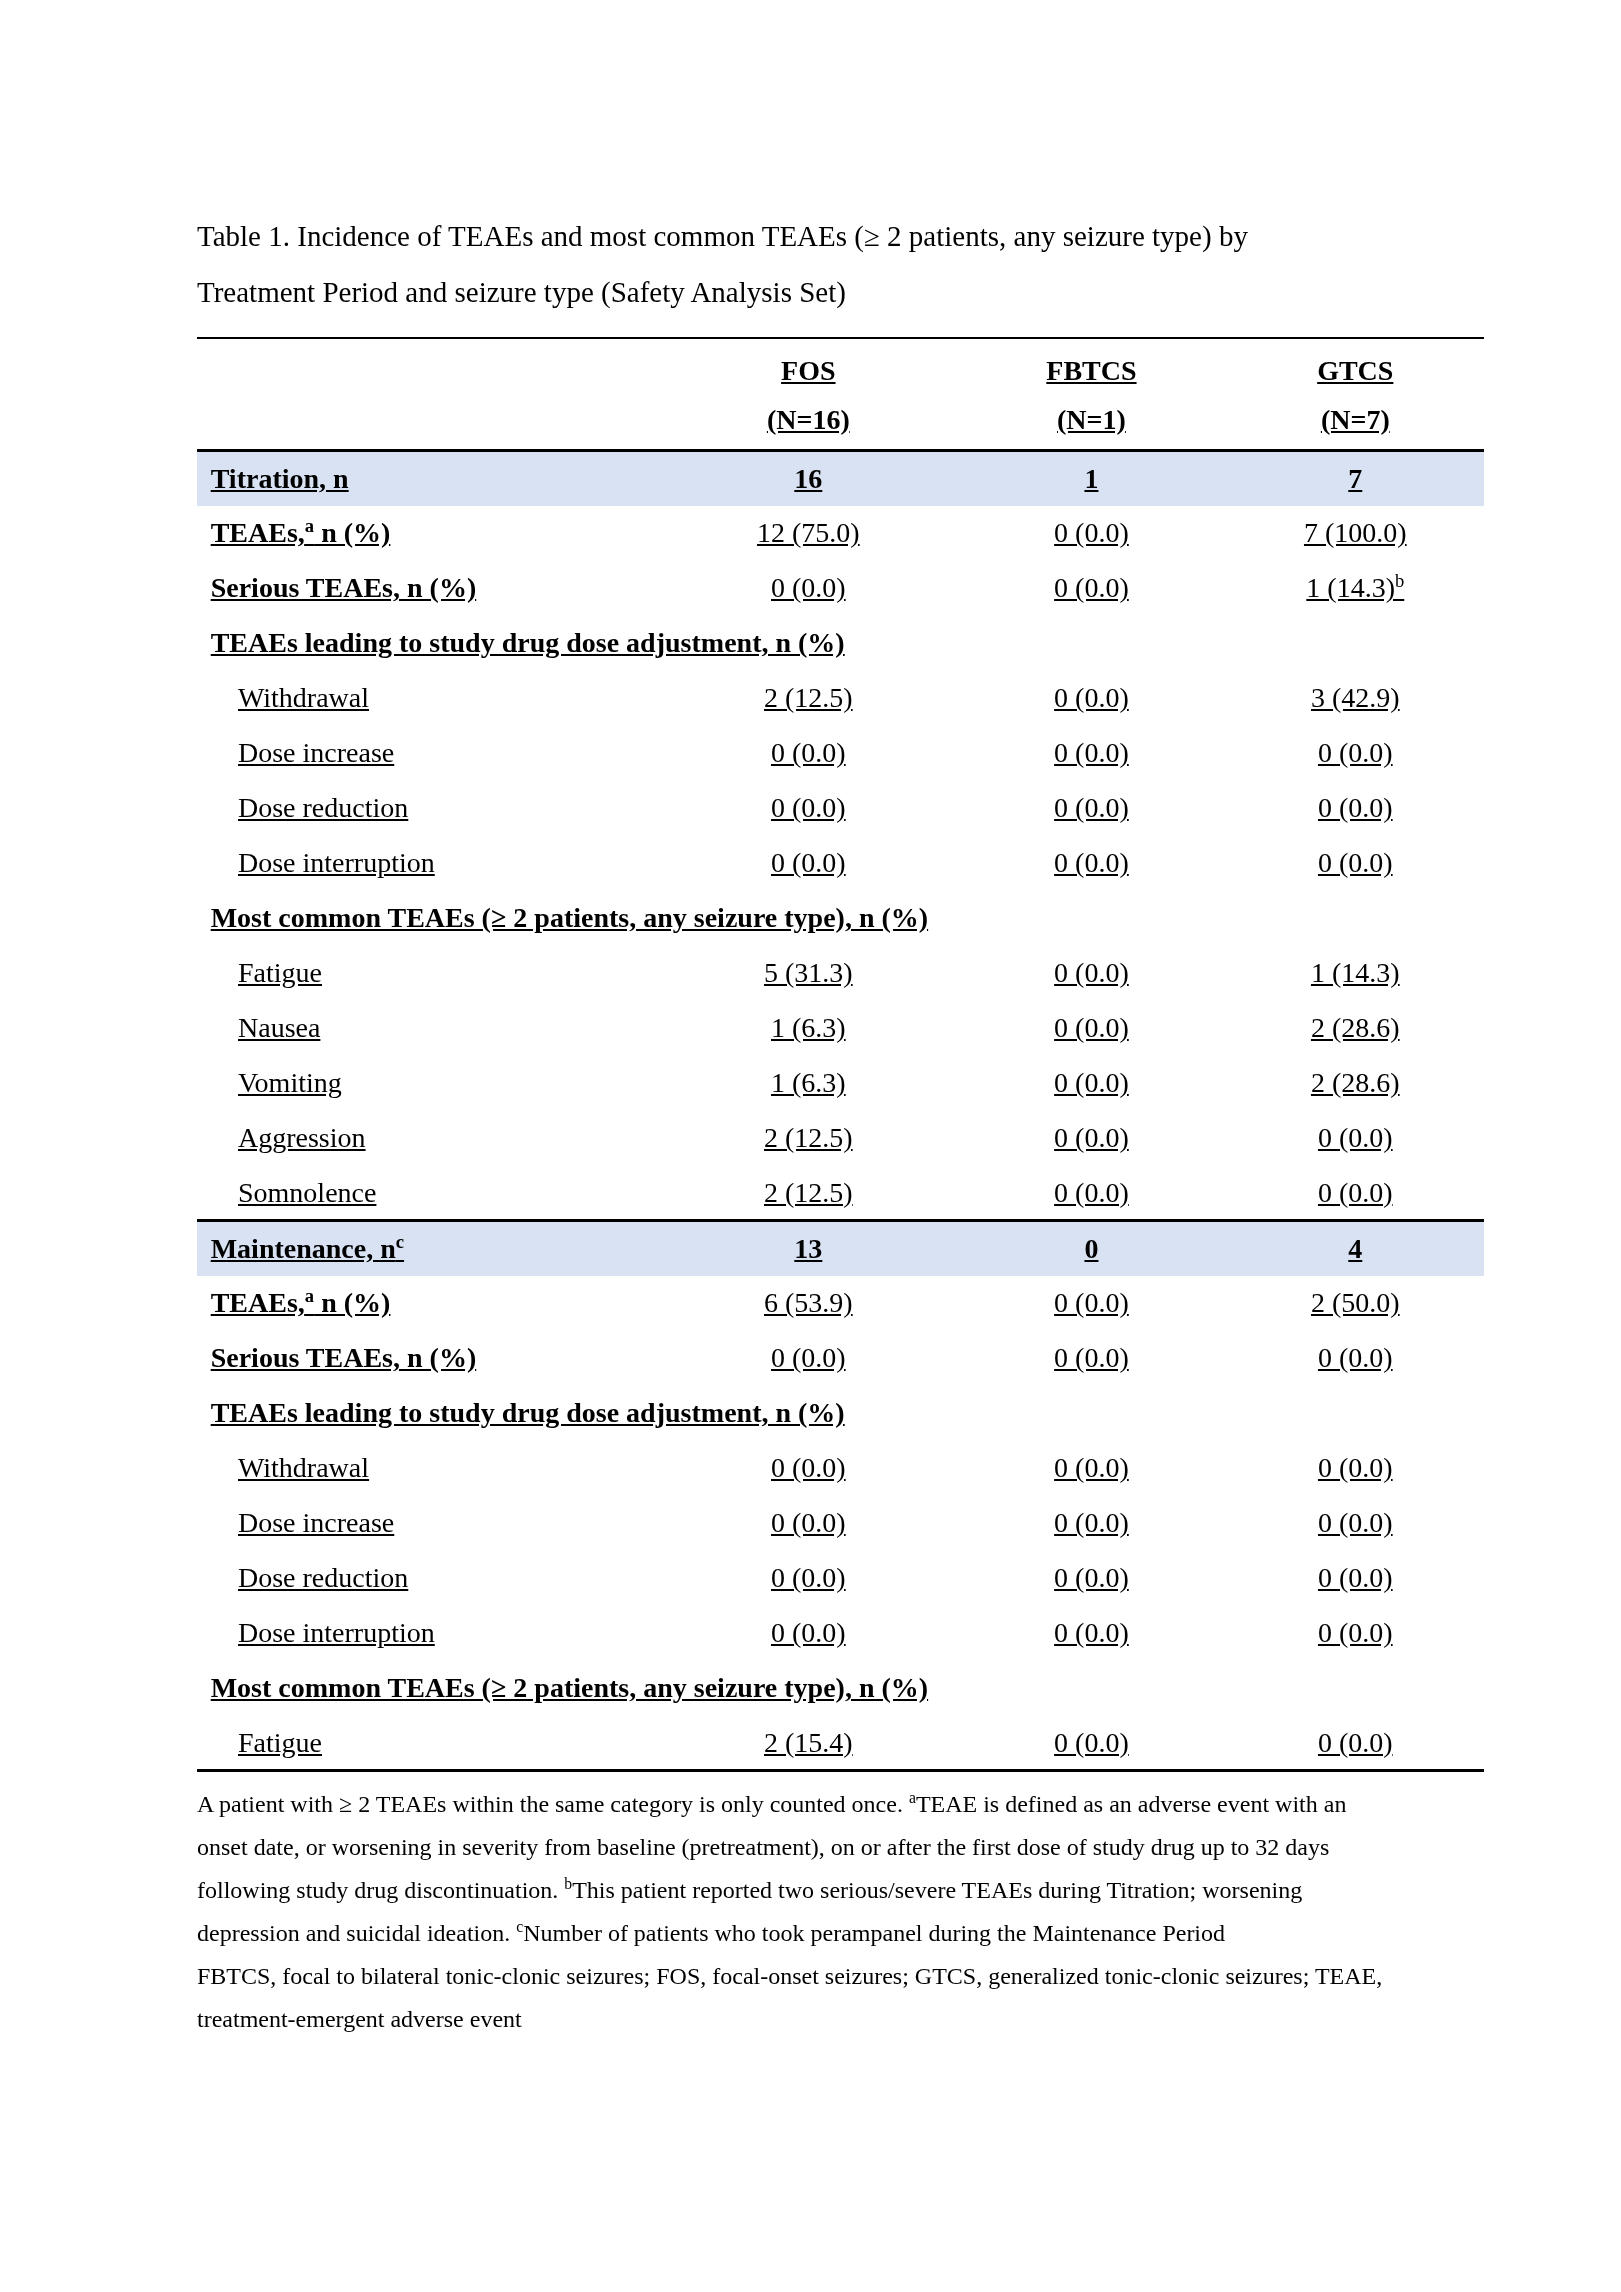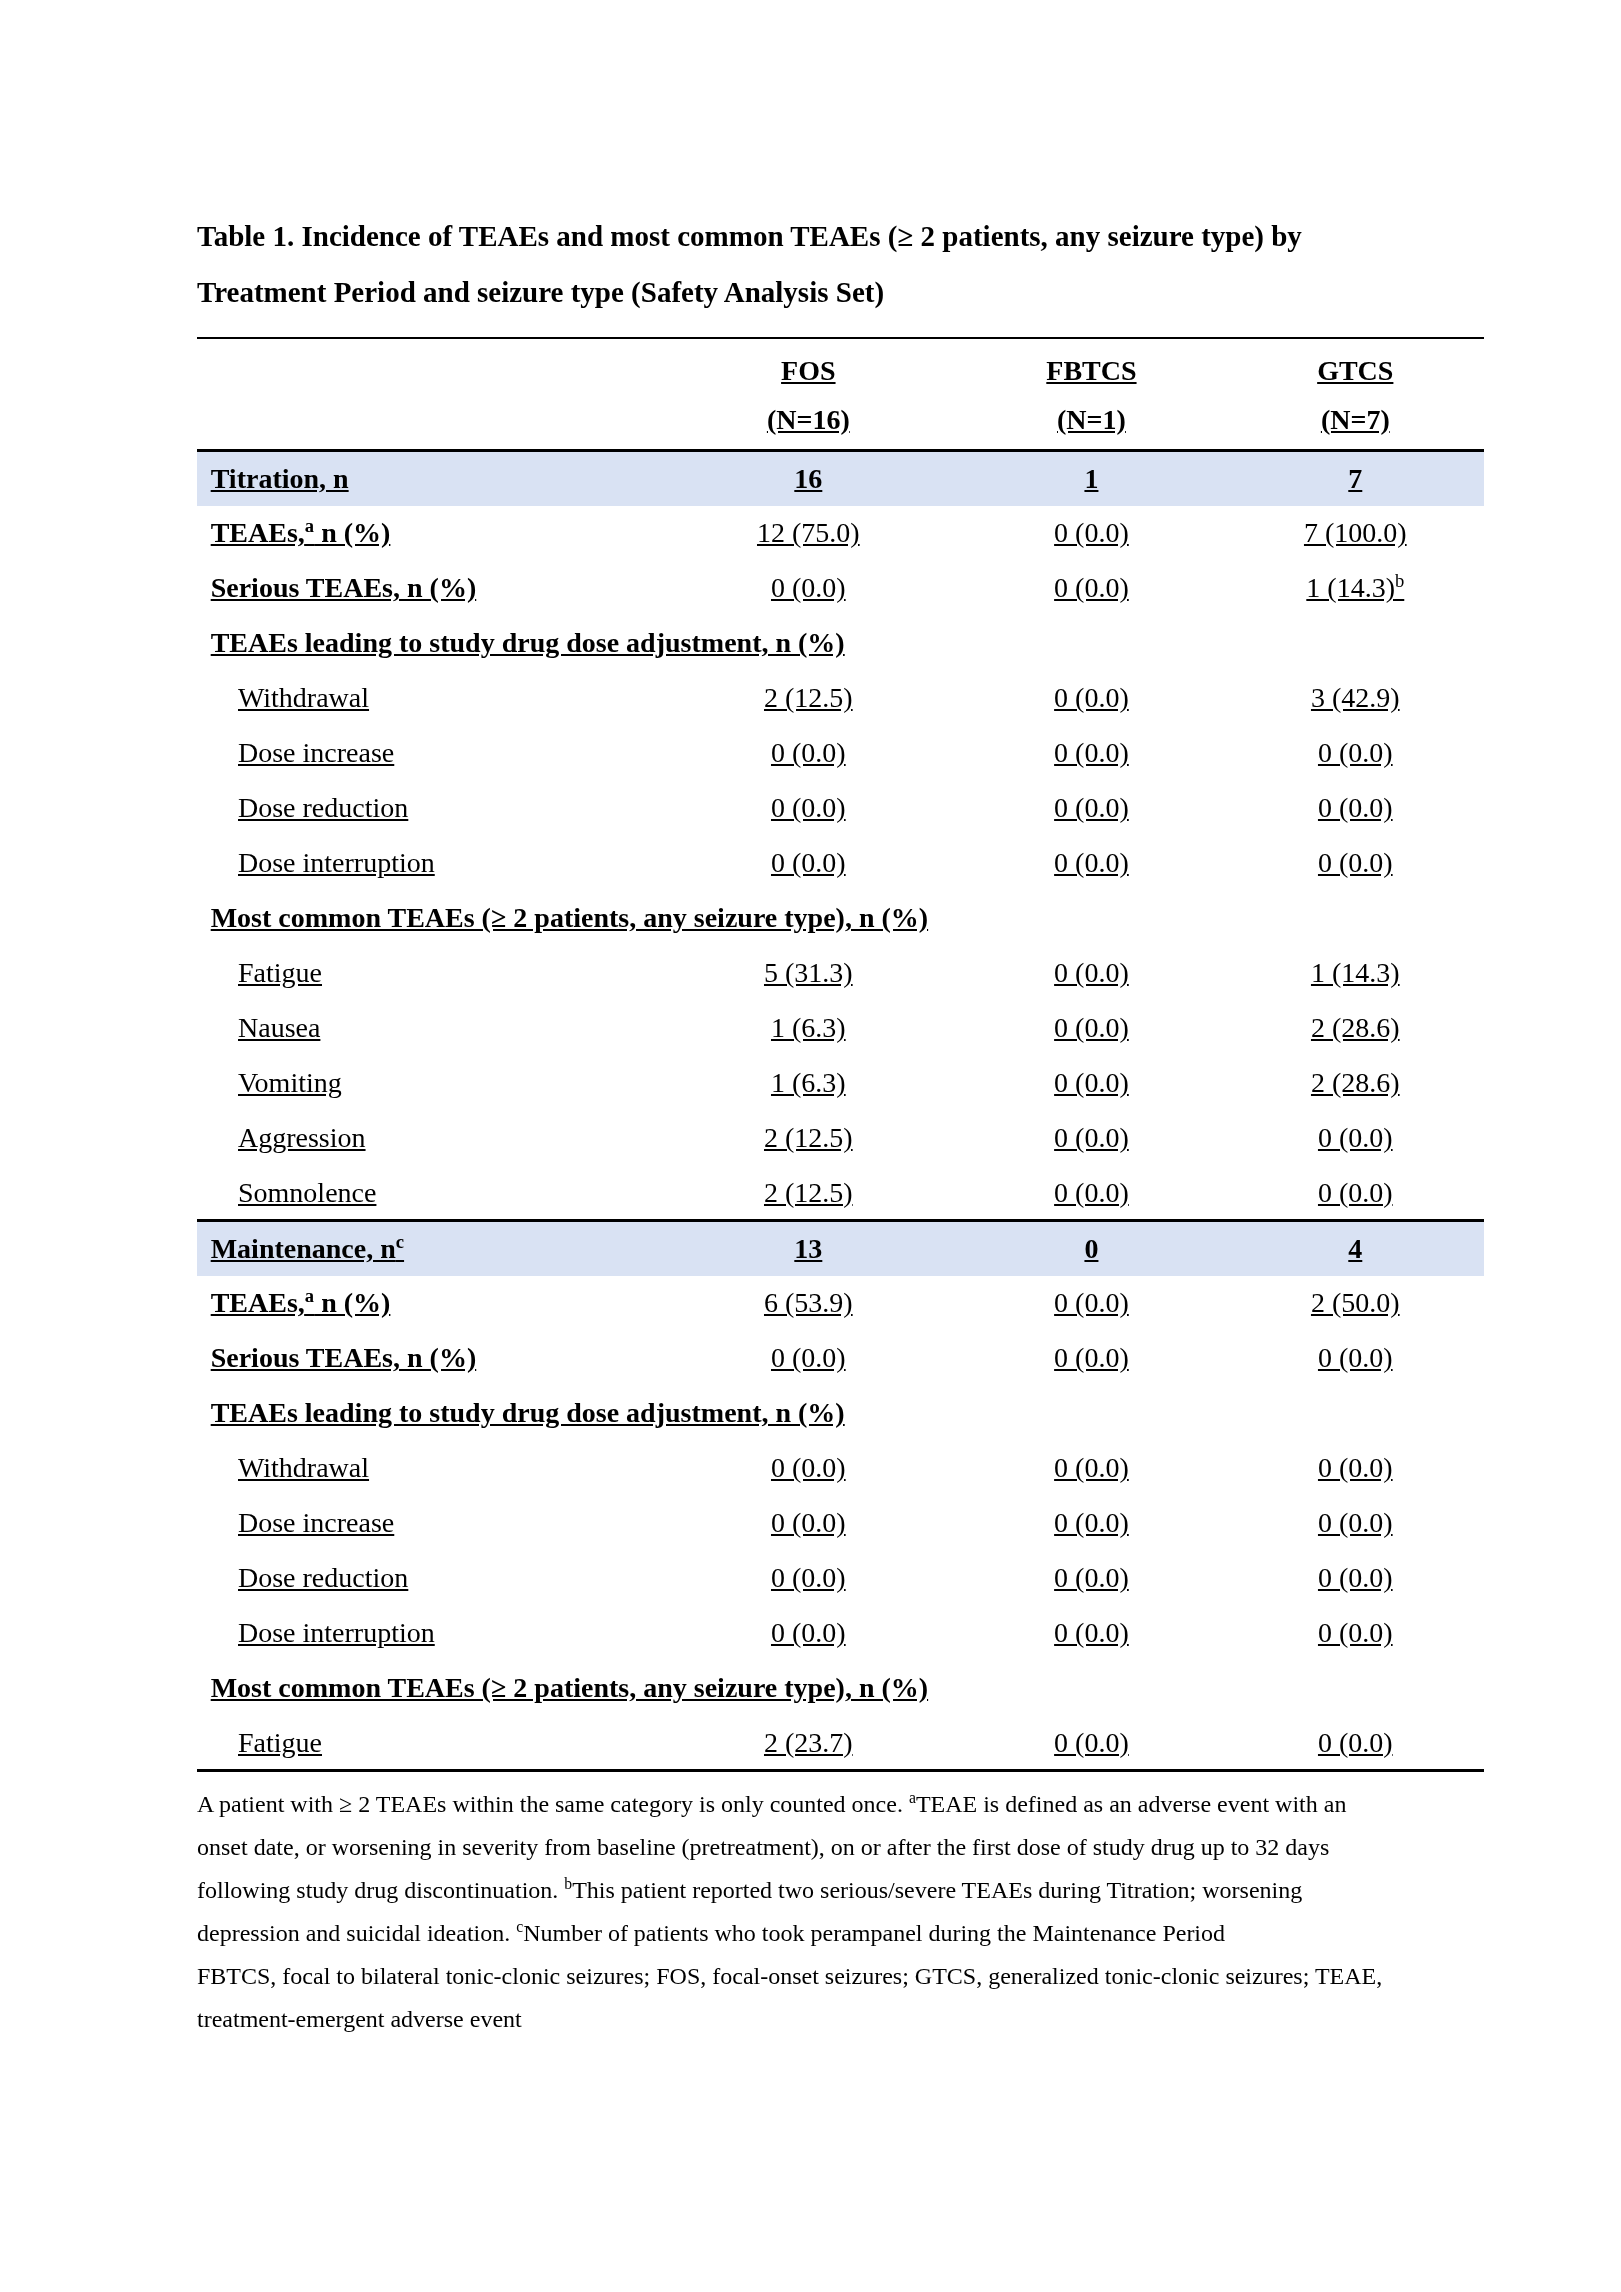--- a/index.html
+++ b/index.html
@@ -16,21 +16,21 @@
     background: #ffffff;
     overflow: hidden;
   }
   .content {
     position: absolute;
     left: 197px; top: 208px;
     width: 1287px;
   }
   .title {
     font-size: 29px;
-    font-weight: bold;
+    font-weight: normal;
     line-height: 56px;
   }
   table.teae {
     width: 100%;
     border-collapse: collapse;
     margin-top: 16.7px;
     border-top: 2.9px solid #000;
     border-bottom: 3.9px solid #000;
     table-layout: fixed;
     text-decoration: underline;
@@ -224,21 +224,21 @@
             <td class="label-cell indent">Dose interruption</td>
             <td class="value-cell">0 (0.0)</td>
             <td class="value-cell">0 (0.0)</td>
             <td class="value-cell">0 (0.0)</td>
           </tr>
           <tr>
             <td class="label-cell bold" colspan="4">Most common TEAEs (≥ 2 patients, any seizure type), n (%)</td>
           </tr>
           <tr>
             <td class="label-cell indent">Fatigue</td>
-            <td class="value-cell">2 (23.7)</td>
+            <td class="value-cell">2 (15.4)</td>
             <td class="value-cell">0 (0.0)</td>
             <td class="value-cell">0 (0.0)</td>
           </tr>
         </tbody>
     </table>
 
     <div class="footnotes">
         <div><span>A patient with ≥ 2 TEAEs within the same category is only counted once. </span><sup>a</sup><span>TEAE is defined as an adverse event with an</span></div>
         <div><span>onset date, or worsening in severity from baseline (pretreatment), on or after the first dose of study drug up to 32 days</span></div>
         <div><span>following study drug discontinuation. </span><sup>b</sup><span>This patient reported two serious/severe TEAEs during Titration; worsening</span></div>

